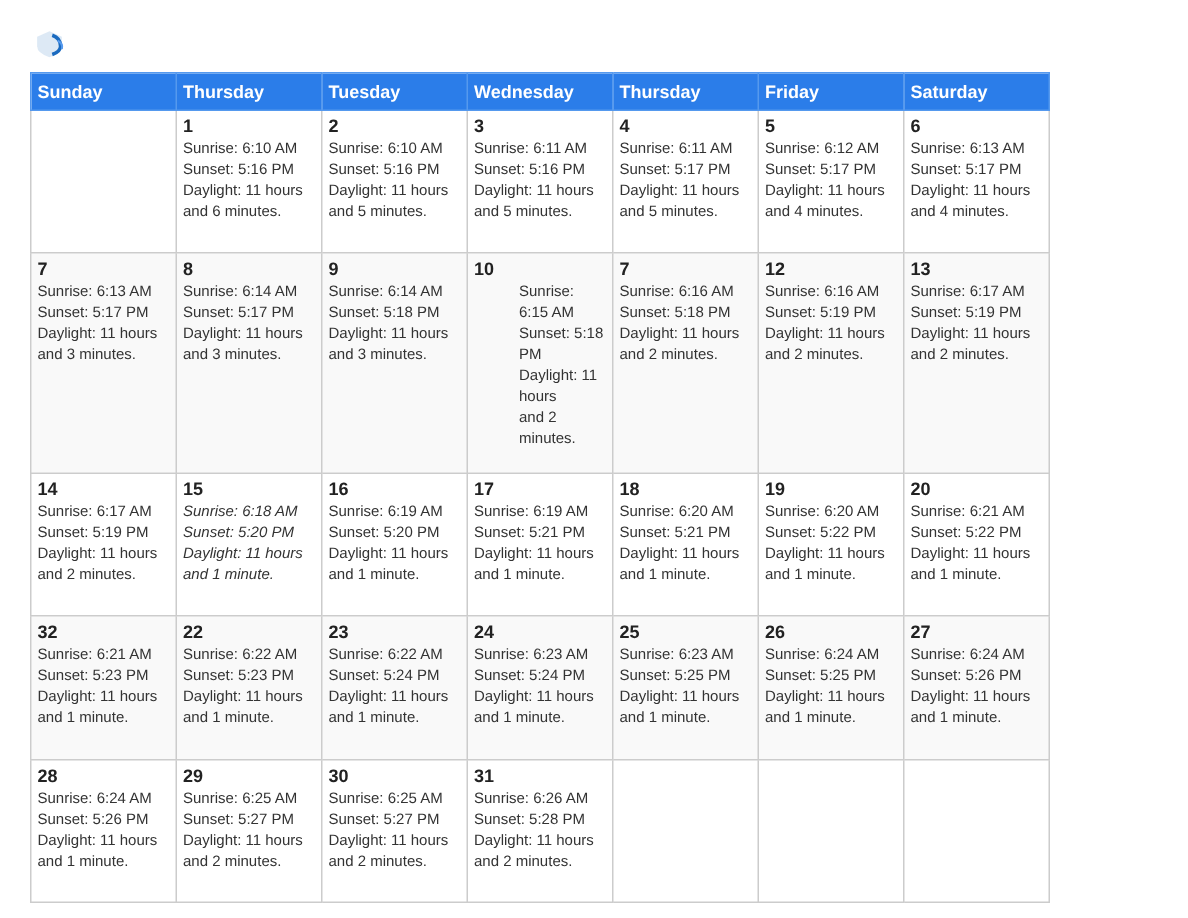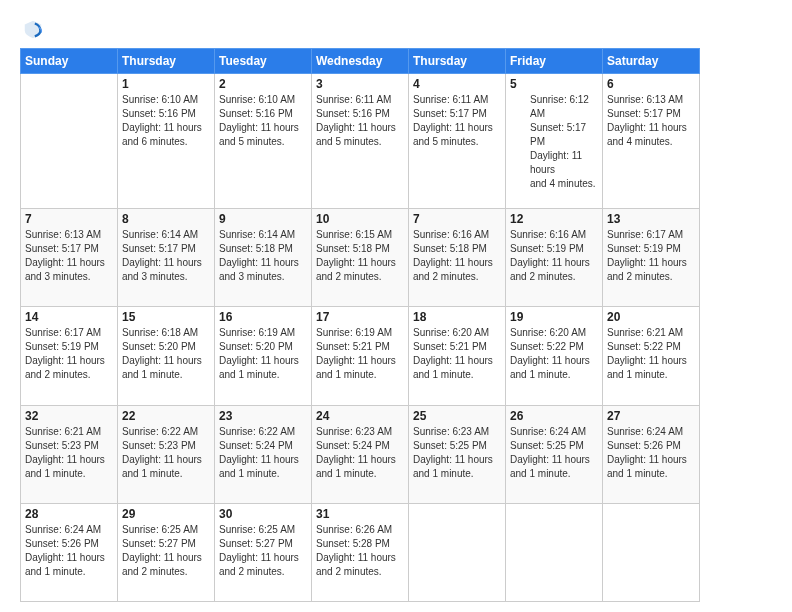--- a/index.html
+++ b/index.html
@@ -164,21 +164,21 @@
           </td>
           <td>
             <span class="day-num">4</span>
             <div class="day-info" style="white-space: pre-line;">Sunrise: 6:11 AM
 Sunset: 5:17 PM
 Daylight: 11 hours
 and 5 minutes.</div>
           </td>
           <td>
             <span class="day-num">5</span>
-            <div class="day-info" style="white-space: pre-line; margin-left: 20px;">Sunrise: 6:12 AM
+            <div class="day-info" style="white-space: pre-line;">Sunrise: 6:12 AM
 Sunset: 5:17 PM
 Daylight: 11 hours
 and 4 minutes.</div>
           </td>
           <td>
             <span class="day-num">6</span>
             <div class="day-info" style="white-space: pre-line;">Sunrise: 6:13 AM
 Sunset: 5:17 PM
 Daylight: 11 hours
 and 4 minutes.</div>
@@ -201,21 +201,21 @@
           </td>
           <td>
             <span class="day-num">9</span>
             <div class="day-info" style="white-space: pre-line;">Sunrise: 6:14 AM
 Sunset: 5:18 PM
 Daylight: 11 hours
 and 3 minutes.</div>
           </td>
           <td>
             <span class="day-num">10</span>
-            <div class="day-info" style="white-space: pre-line;">Sunrise: 6:15 AM
+            <div class="day-info" style="white-space: pre-line; margin-left: 30px;">Sunrise: 6:15 AM
 Sunset: 5:18 PM
 Daylight: 11 hours
 and 2 minutes.</div>
           </td>
           <td>
             <span class="day-num">7</span>
             <div class="day-info" style="white-space: pre-line;">Sunrise: 6:16 AM
 Sunset: 5:18 PM
 Daylight: 11 hours
 and 2 minutes.</div>
@@ -238,21 +238,21 @@
         <tr>
           <td>
             <span class="day-num">14</span>
             <div class="day-info" style="white-space: pre-line;">Sunrise: 6:17 AM
 Sunset: 5:19 PM
 Daylight: 11 hours
 and 2 minutes.</div>
           </td>
           <td>
             <span class="day-num">15</span>
-            <div class="day-info" style="white-space: pre-line;">Sunrise: 6:18 AM
+            <div class="day-info" style="white-space: pre-line; font-style: italic;">Sunrise: 6:18 AM
 Sunset: 5:20 PM
 Daylight: 11 hours
 and 1 minute.</div>
           </td>
           <td>
             <span class="day-num">16</span>
             <div class="day-info" style="white-space: pre-line;">Sunrise: 6:19 AM
 Sunset: 5:20 PM
 Daylight: 11 hours
 and 1 minute.</div>

